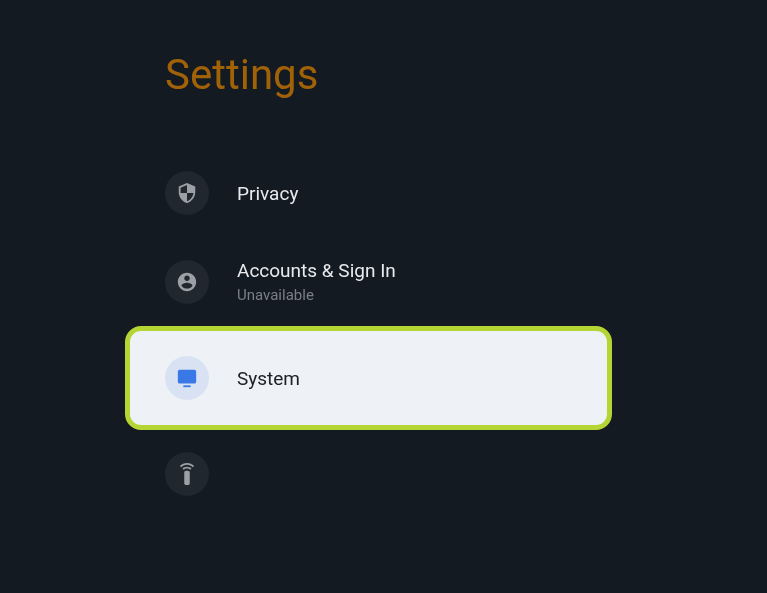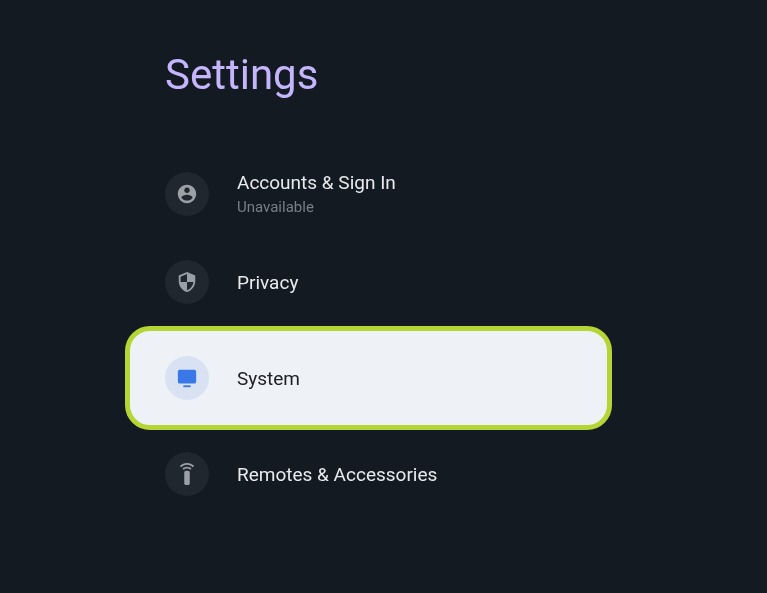--- a/index.html
+++ b/index.html
@@ -14,39 +14,39 @@
       font-family: -apple-system, BlinkMacSystemFont, 'Segoe UI', Roboto, sans-serif;
       color: #e8eaed;
       overflow: hidden;
     }
     .container {
       padding: 50px 0 0 0;
     }
     .page-title {
       font-size: 42px;
       font-weight: 400;
-      color: #c4b5fd;
+      color: #a16207;
       margin-left: 165px;
       margin-bottom: 50px;
     }
     .settings-list {
       display: flex;
       flex-direction: column;
       gap: 0;
     }
     .settings-item {
       display: flex;
       align-items: center;
       padding: 22px 0 22px 165px;
       cursor: pointer;
     }
     .settings-item.selected {
       background: #eef1f5;
       border: 5px solid #b5d534;
-      border-radius: 25px;
+      border-radius: 16px;
       margin-left: 125px;
       margin-right: 155px;
       padding: 25px 0 25px 35px;
     }
     .icon-wrapper {
       width: 44px;
       height: 44px;
       background: rgba(255,255,255,0.06);
       border-radius: 50%;
       display: flex;
@@ -90,37 +90,37 @@
 <body>
 
 <div class="container">
   <h1 class="page-title">Settings</h1>
 
   <div class="settings-list">
 
     <div class="settings-item">
       <div class="icon-wrapper">
         <svg viewBox="0 0 24 24">
+            <path d="M12 1L3 5v6c0 5.55 3.84 10.74 9 12 5.16-1.26 9-6.45 9-12V5l-9-4zm0 10.99h7c-.53 4.12-3.28 7.79-7 8.94V12H5V6.3l7-3.11v8.8z"></path>
+          </svg>
+      </div>
+      <div class="item-text">
+        <span class="item-label">Privacy</span>
+      </div>
+    </div>
+
+    <div class="settings-item">
+      <div class="icon-wrapper">
+        <svg viewBox="0 0 24 24">
             <path d="M12 2C6.48 2 2 6.48 2 12s4.48 10 10 10 10-4.48 10-10S17.52 2 12 2zm0 3c1.66 0 3 1.34 3 3s-1.34 3-3 3-3-1.34-3-3 1.34-3 3-3zm0 14.2c-2.5 0-4.71-1.28-6-3.22.03-1.99 4-3.08 6-3.08 1.99 0 5.97 1.09 6 3.08-1.29 1.94-3.5 3.22-6 3.22z"></path>
           </svg>
       </div>
       <div class="item-text">
         <span class="item-label">Accounts &amp; Sign In</span>
         <span class="item-subtext">Unavailable</span>
-      </div>
-    </div>
-
-    <div class="settings-item">
-      <div class="icon-wrapper">
-        <svg viewBox="0 0 24 24">
-            <path d="M12 1L3 5v6c0 5.55 3.84 10.74 9 12 5.16-1.26 9-6.45 9-12V5l-9-4zm0 10.99h7c-.53 4.12-3.28 7.79-7 8.94V12H5V6.3l7-3.11v8.8z"></path>
-          </svg>
-      </div>
-      <div class="item-text">
-        <span class="item-label">Privacy</span>
       </div>
     </div>
 
 
     <div class="settings-item selected">
       <div class="icon-wrapper">
         <svg viewBox="0 0 24 24" fill="none" stroke-width="2">
             <rect x="3" y="4" width="18" height="13" rx="1"></rect>
             <line x1="8" y1="21" x2="16" y2="21"></line>
           </svg>
@@ -129,19 +129,16 @@
         <span class="item-label">System</span>
       </div>
     </div>
 
     <div class="settings-item">
       <div class="icon-wrapper">
         <svg viewBox="0 0 24 24">
             <path d="M12 0C8.96 0 6.21 1.23 4.22 3.22l1.41 1.41C7.26 3 9.51 2 12 2s4.74 1 6.36 2.64l1.41-1.41C17.79 1.23 15.04 0 12 0zM7.05 6.05l1.41 1.41C9.37 6.56 10.62 6 12 6s2.63.56 3.54 1.46l1.41-1.41C15.68 4.78 13.93 4 12 4s-3.68.78-4.95 2.05zM15 10.5V22c0 1.1-.9 2-2 2h-2c-1.1 0-2-.9-2-2V10.5c0-1.1.9-2 2-2h2c1.1 0 2 .9 2 2z"></path>
           </svg>
       </div>
-      <div class="item-text">
-        <span class="item-label">Remotes &amp; Accessories</span>
-      </div>
     </div>
 
   </div>
 </div>
 
 </body></html>

